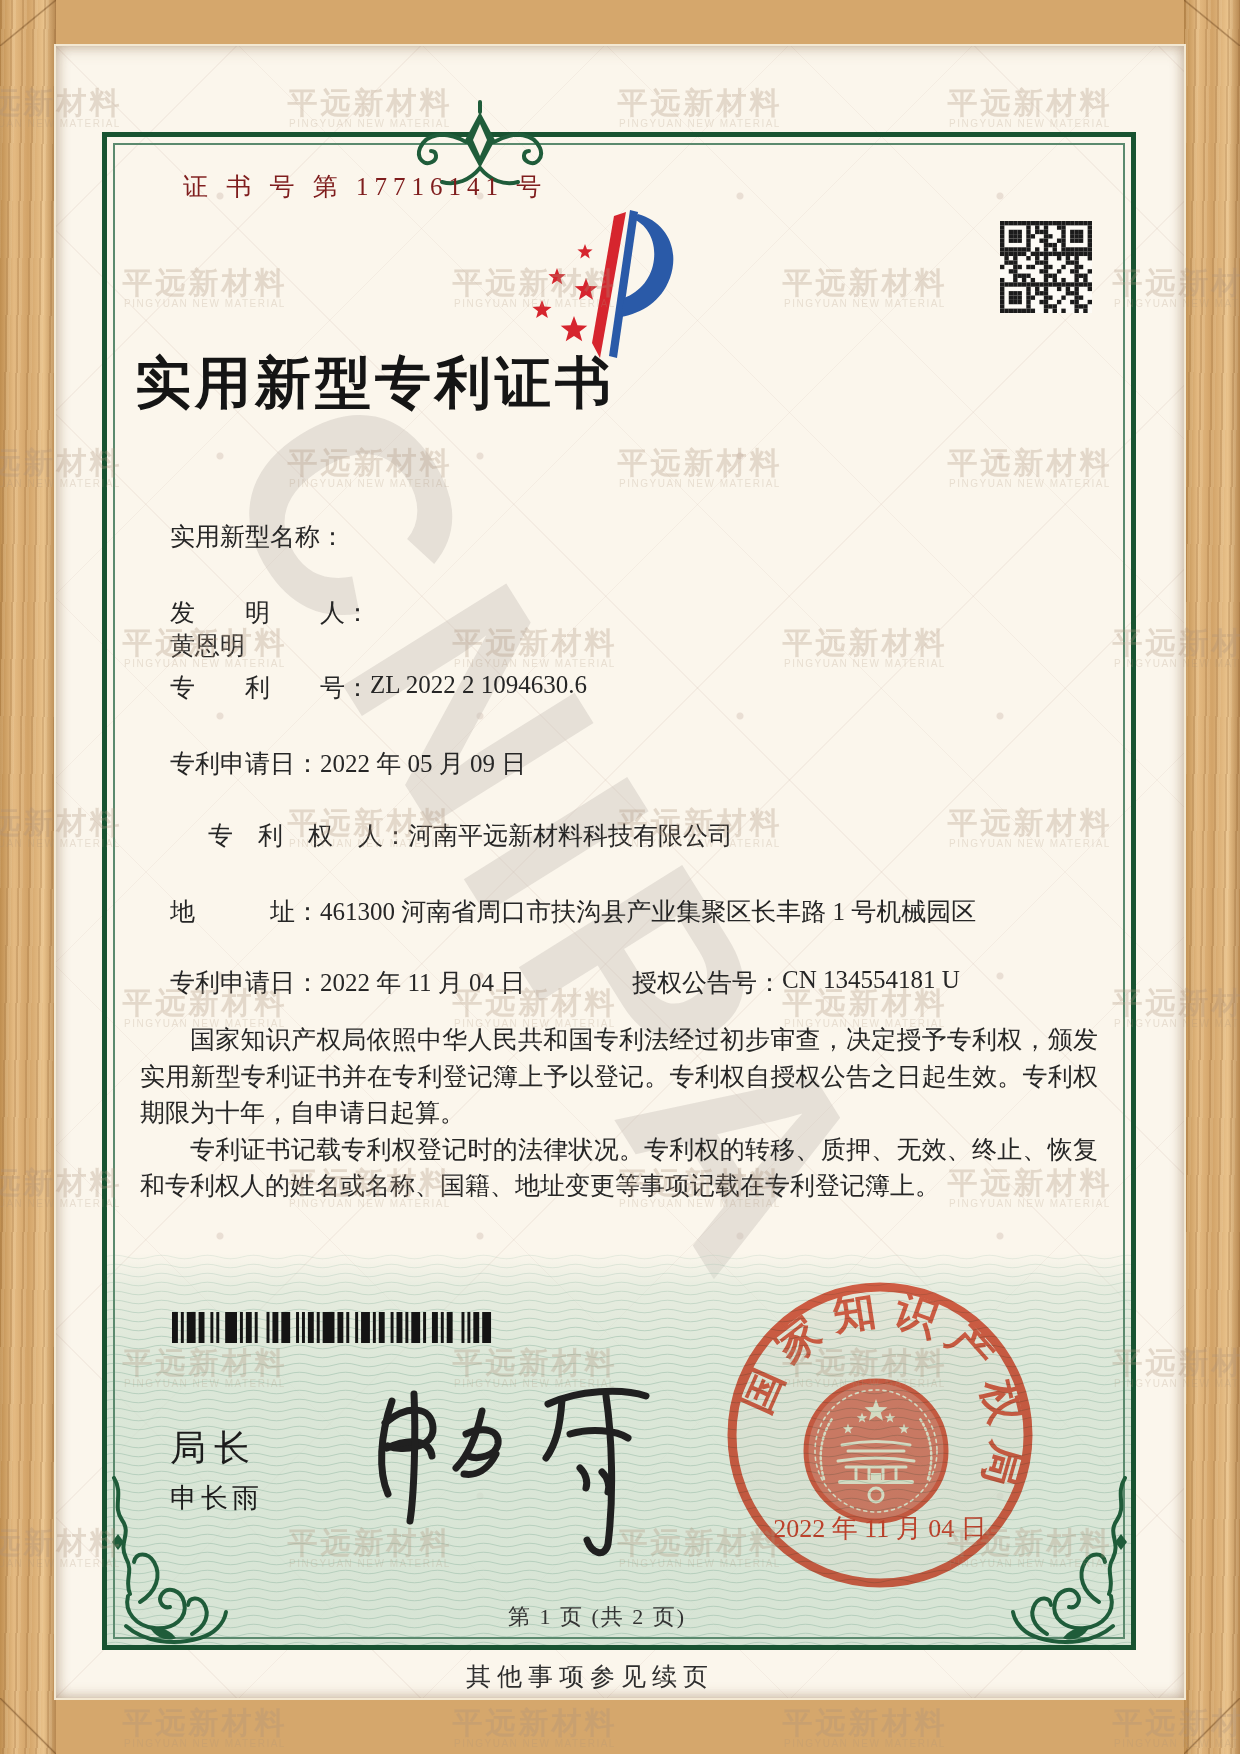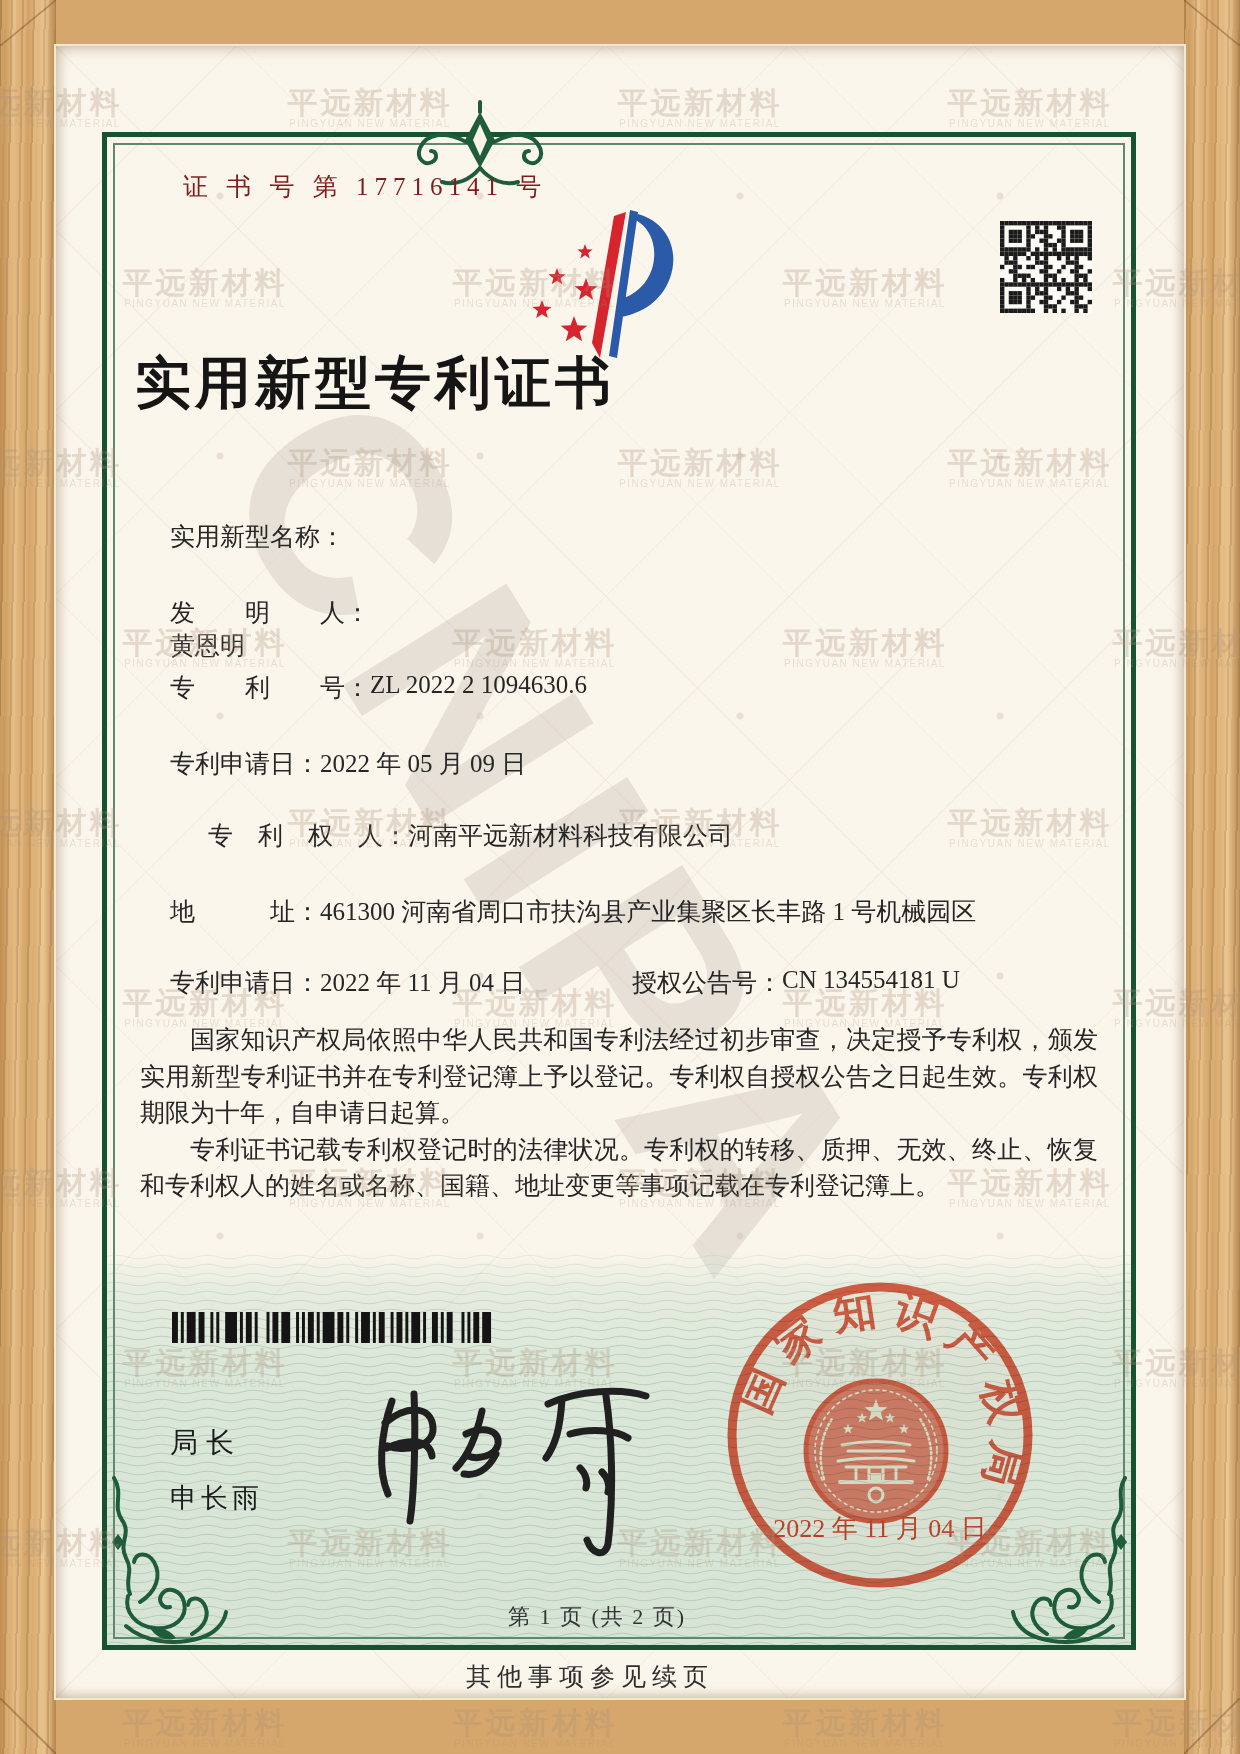--- a/index.html
+++ b/index.html
@@ -41,21 +41,21 @@
   .ct{position:absolute;color:#2a2a2a;font-size:25px;z-index:7;white-space:pre-wrap;}
   #certNo{left:183px;top:170px;letter-spacing:6px;color:#7f1d1d;}
   #title{left:135px;top:346px;width:860px;font-size:56px;font-weight:700;
          letter-spacing:4px;color:#151515;}
   .frow{position:absolute;left:170px;display:flex;z-index:7;color:#262626;font-size:25px;}
   .frow .lab{white-space:pre;}
   .frow .val{white-space:pre-wrap;}
   #paras{left:140px;top:1022px;width:958px;z-index:7;}
   #paras p{margin:0;text-indent:2em;font-size:25px;line-height:36.6px;text-align:justify;color:#262626;}
   #dirTitle,#dirName{font-family:"Liberation Sans","DejaVu Sans",sans-serif;color:#1c1c1c;z-index:7;}
-  #dirTitle{left:170px;top:1424px;font-size:28px;letter-spacing:8px;}
+  #dirTitle{left:170px;top:1424px;font-size:36px;letter-spacing:8px;}
   #dirName{left:170px;top:1480px;font-size:27px;letter-spacing:4px;}
   #pageNum{left:170px;top:1602px;width:854px;text-align:center;font-size:22px;letter-spacing:2px;color:#333;}
   #cont{left:54px;top:1660px;width:1072px;text-align:center;font-size:25px;letter-spacing:6px;color:#2e2e2e;z-index:7;}
   #sigSvg path{stroke:#202020;stroke-width:7;fill:none;stroke-linecap:round;stroke-linejoin:round;}
   #sealSvg{mix-blend-mode:multiply;opacity:.93;z-index:8;}
   .lstar{fill:#d6252e;}
   .estar{fill:#f8f1e4;}
   #wmLayer{left:0;top:0;width:1240px;height:1754px;z-index:40;pointer-events:none;}
   .wm{position:absolute;width:240px;text-align:center;pointer-events:none;}
   .wm .cn{font-family:"Liberation Sans","DejaVu Sans",sans-serif;font-weight:700;font-size:30px;

